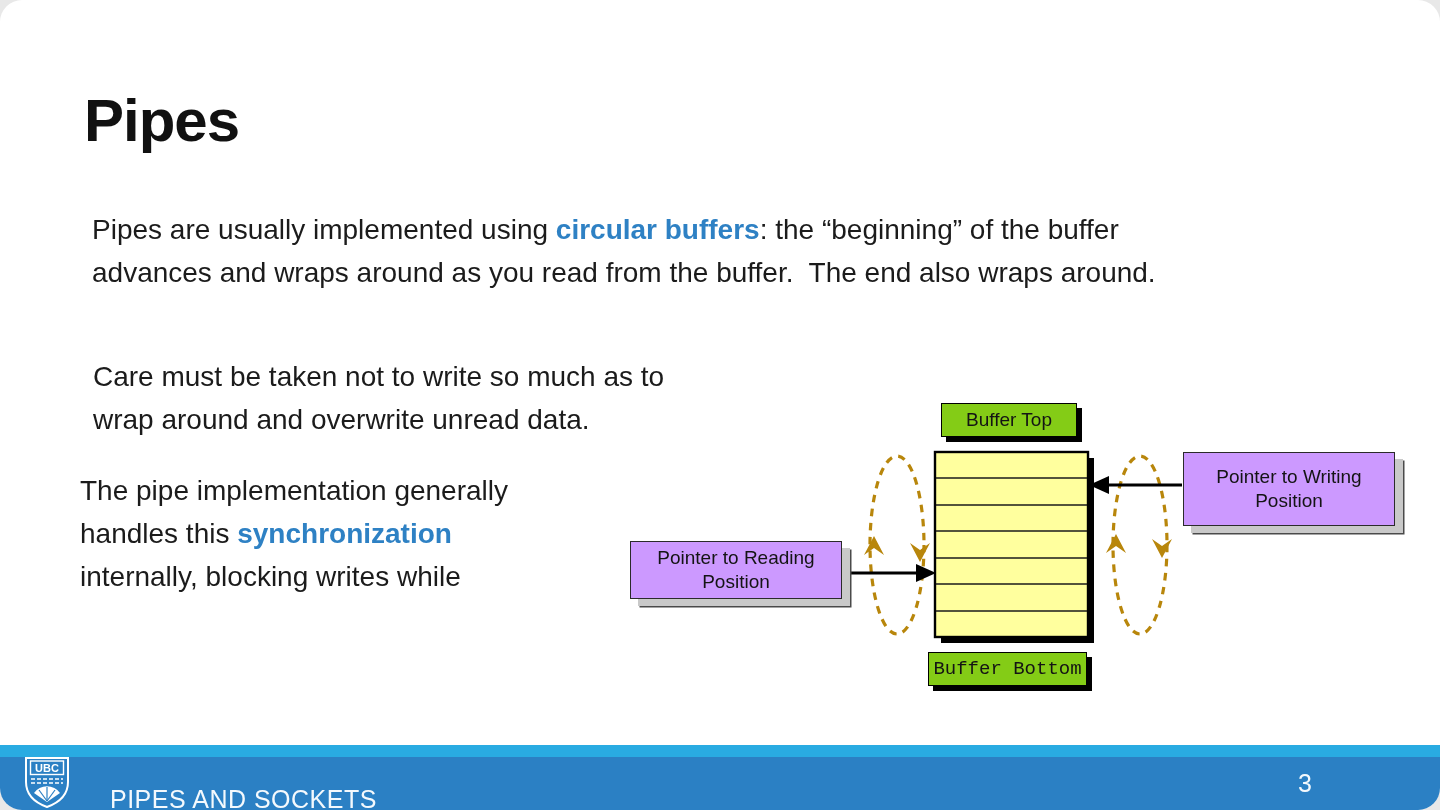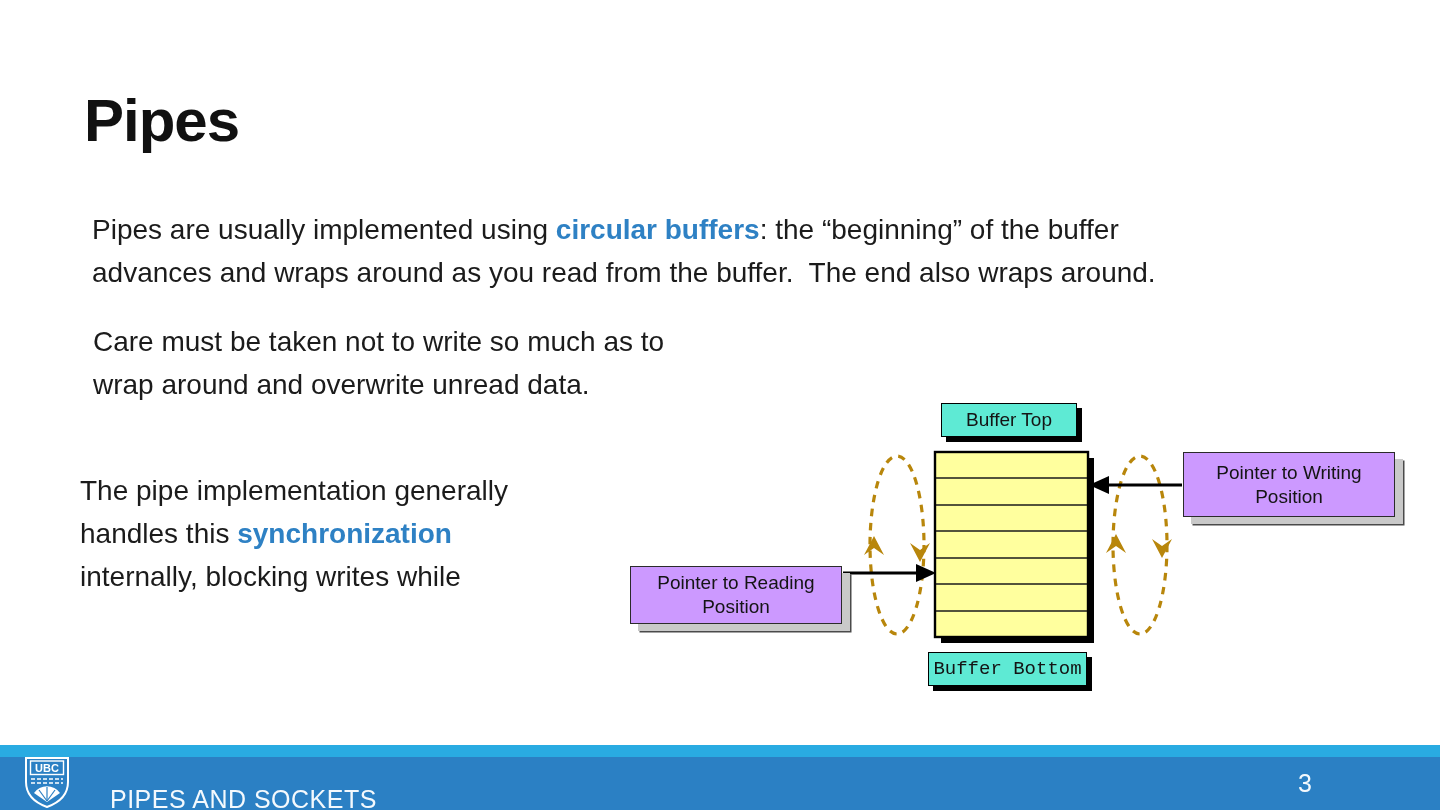--- a/index.html
+++ b/index.html
@@ -1,49 +1,49 @@
 <!DOCTYPE html>
 <html><head>
 <meta charset="utf-8">
 <style>
   html,body{margin:0;padding:0;background:#e8e8e8;}
   .slide{
     position:relative;width:1440px;height:810px;background:#ffffff;
-    overflow:hidden;font-family:"Liberation Sans",sans-serif;color:#1b1b1b;
+    overflow:hidden;font-family:"Liberation Sans",sans-serif;color:#1b1b1b;border-radius:22px;
   }
   
   .title{
     position:absolute;left:84px;top:86px;font-size:60px;font-weight:700;
     color:#111;letter-spacing:-1px;line-height:70px;
   }
   
   .para{position:absolute;font-size:28px;line-height:43px;color:#1b1b1b;}
   .para .line{white-space:pre;}
   .p1{left:92px;top:208px;}
-  .p2{left:93px;top:320px;}
+  .p2{left:93px;top:355px;}
   .p3{left:80px;top:469px;}
   .accent{color:#2E81C4;font-weight:700;}
   
   .diagram-svg{position:absolute;left:0;top:0;width:1440px;height:810px;pointer-events:none;}
   .dlabel{
     position:absolute;display:flex;align-items:center;justify-content:center;
     text-align:center;font-size:19px;line-height:24px;color:#141414;box-sizing:border-box;
   }
   .gold{
-    background:#5eead4;border:1.6px solid #000;
+    background:#84cc16;border:1.6px solid #000;
     box-shadow:5px 5px 0 #000;
   }
   .purple{
     background:#CC99FF;border:1.6px solid #2b2b2b;
     box-shadow:8px 7px 0 #c9c9c9, 9.5px 8.5px 0 #4a4a4a;
   }
   .buffer-top{left:941px;top:403px;width:136px;height:34px;}
   .buffer-bottom{left:928px;top:652px;width:159px;height:34px;font-family:Liberation Mono, monospace;}
-  .reading-box{left:630px;top:541px;width:212px;height:58px;padding:12px 10px;margin-top:25px;}
-  .writing-box{left:1183px;top:452px;width:212px;height:65px;padding:2px 10px;}
+  .reading-box{left:630px;top:541px;width:212px;height:58px;padding:12px 10px;}
+  .writing-box{left:1183px;top:452px;width:212px;height:74px;padding:2px 10px;}
   
   .footer-strip{position:absolute;left:0;top:745px;width:1440px;height:12px;background:#29ABE2;}
   .footer-bar{position:absolute;left:0;top:757px;width:1440px;height:53px;background:#2B80C4;}
   .footer-title{
     position:absolute;left:110px;top:757px;height:53px;display:flex;align-items:center;
     color:#f4f9fd;font-size:25px;letter-spacing:0.5px;margin-top:16px;
   }
   .footer-page{
     position:absolute;right:128px;top:757px;height:53px;display:flex;align-items:center;
     color:#f4f9fd;font-size:25px;

